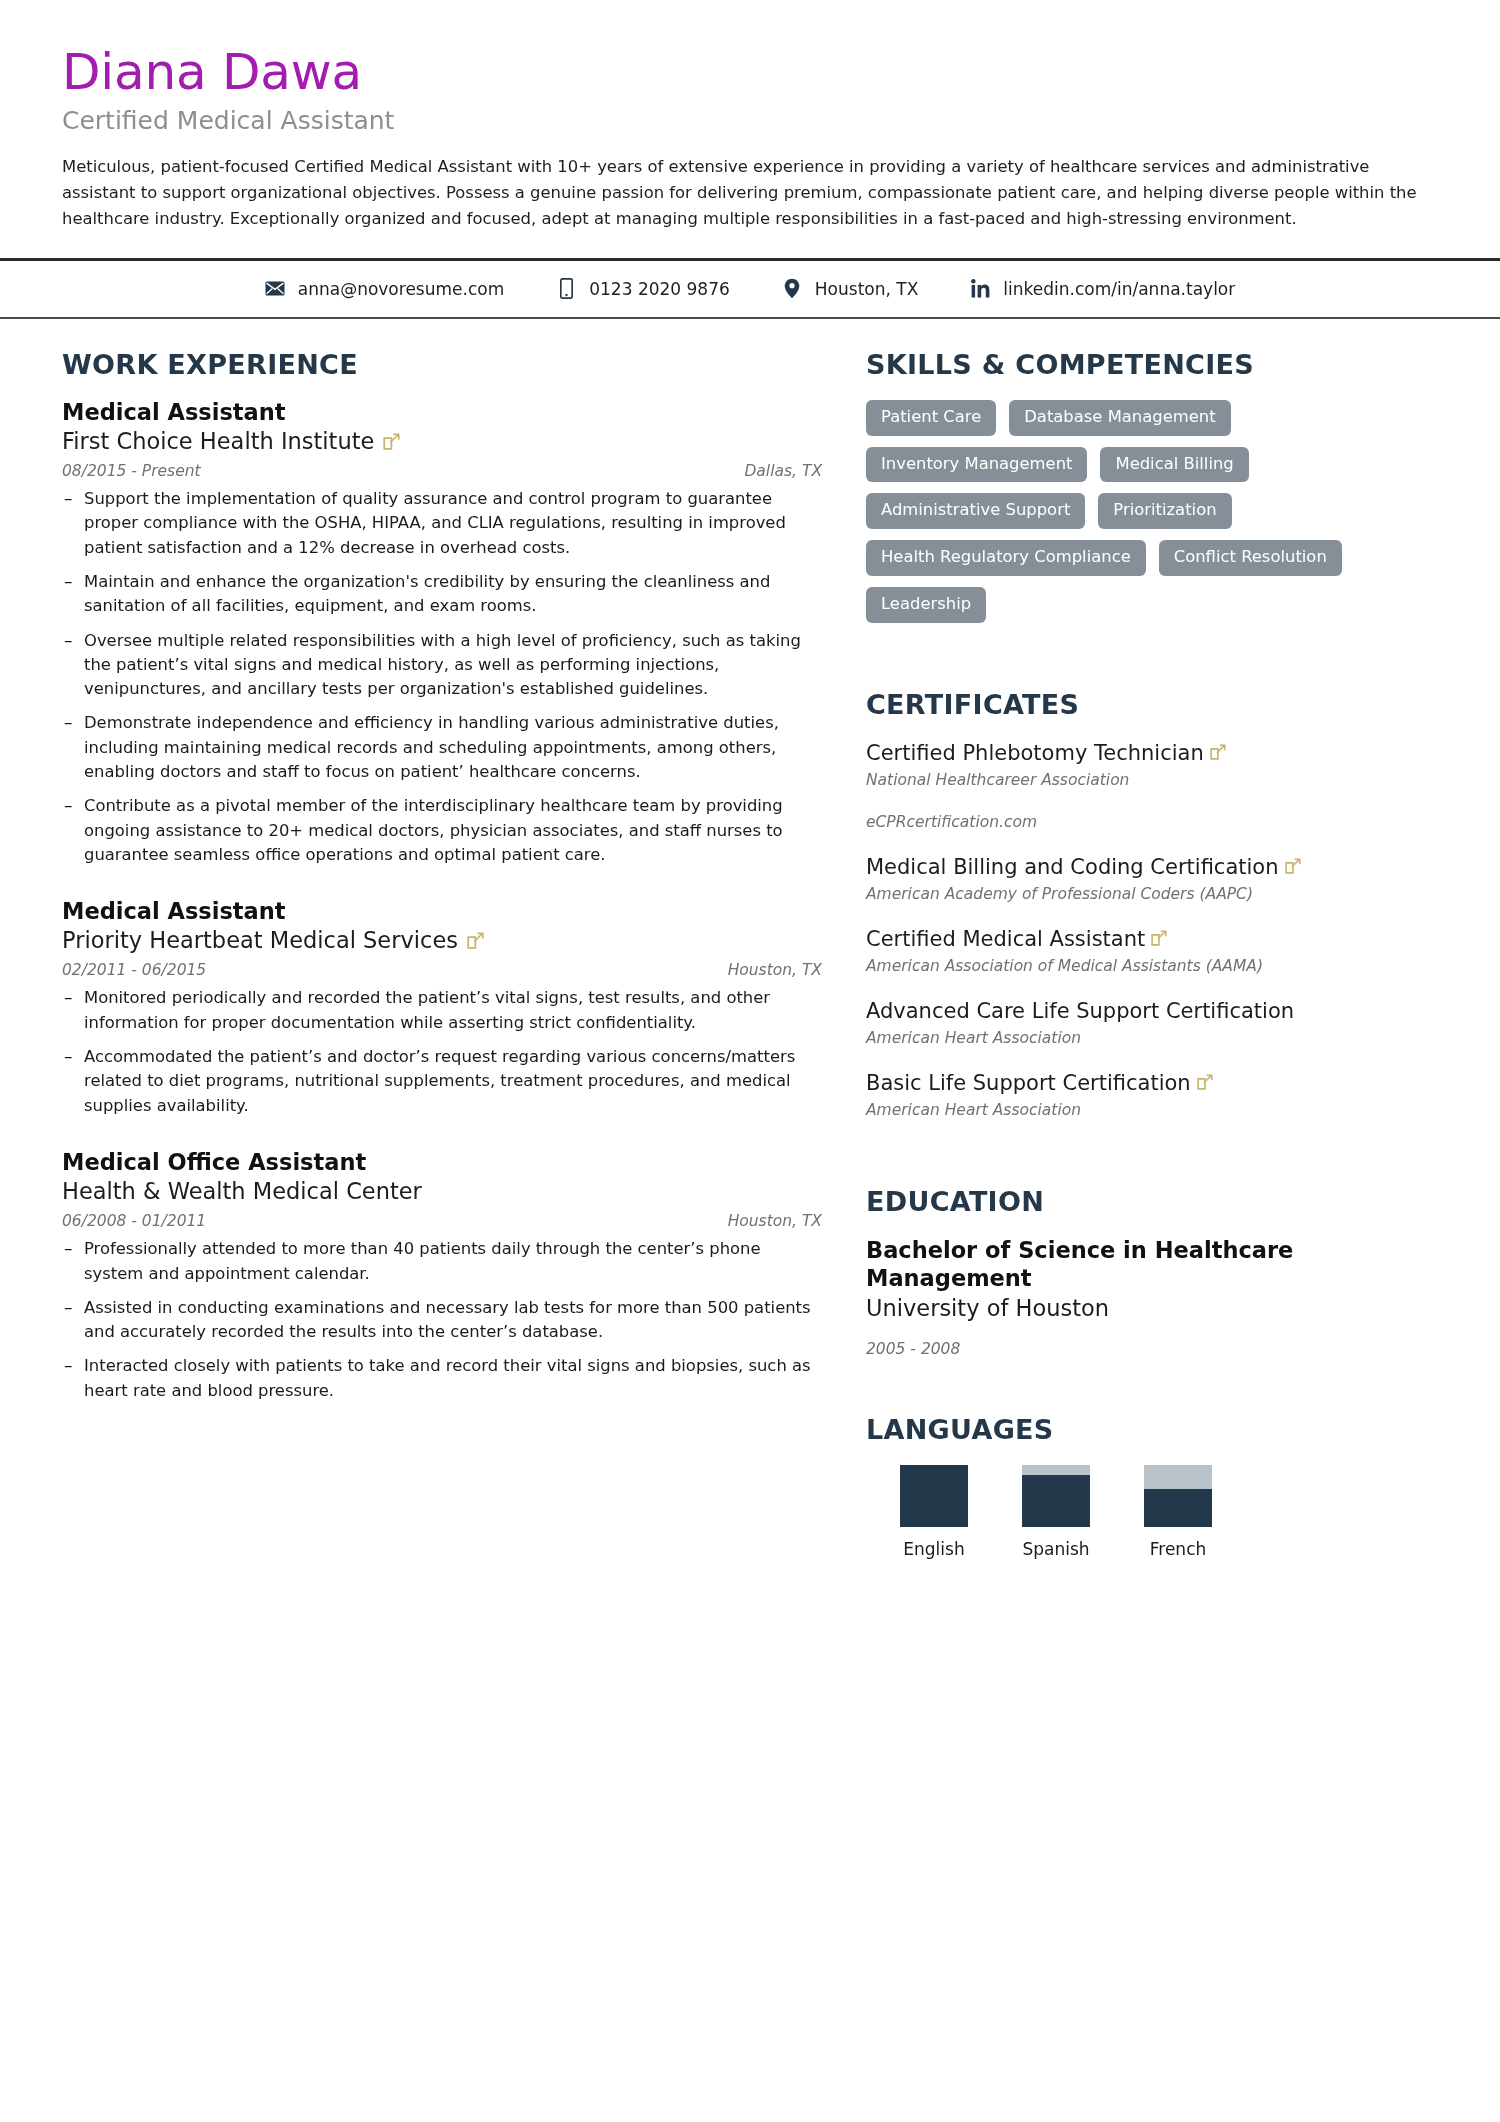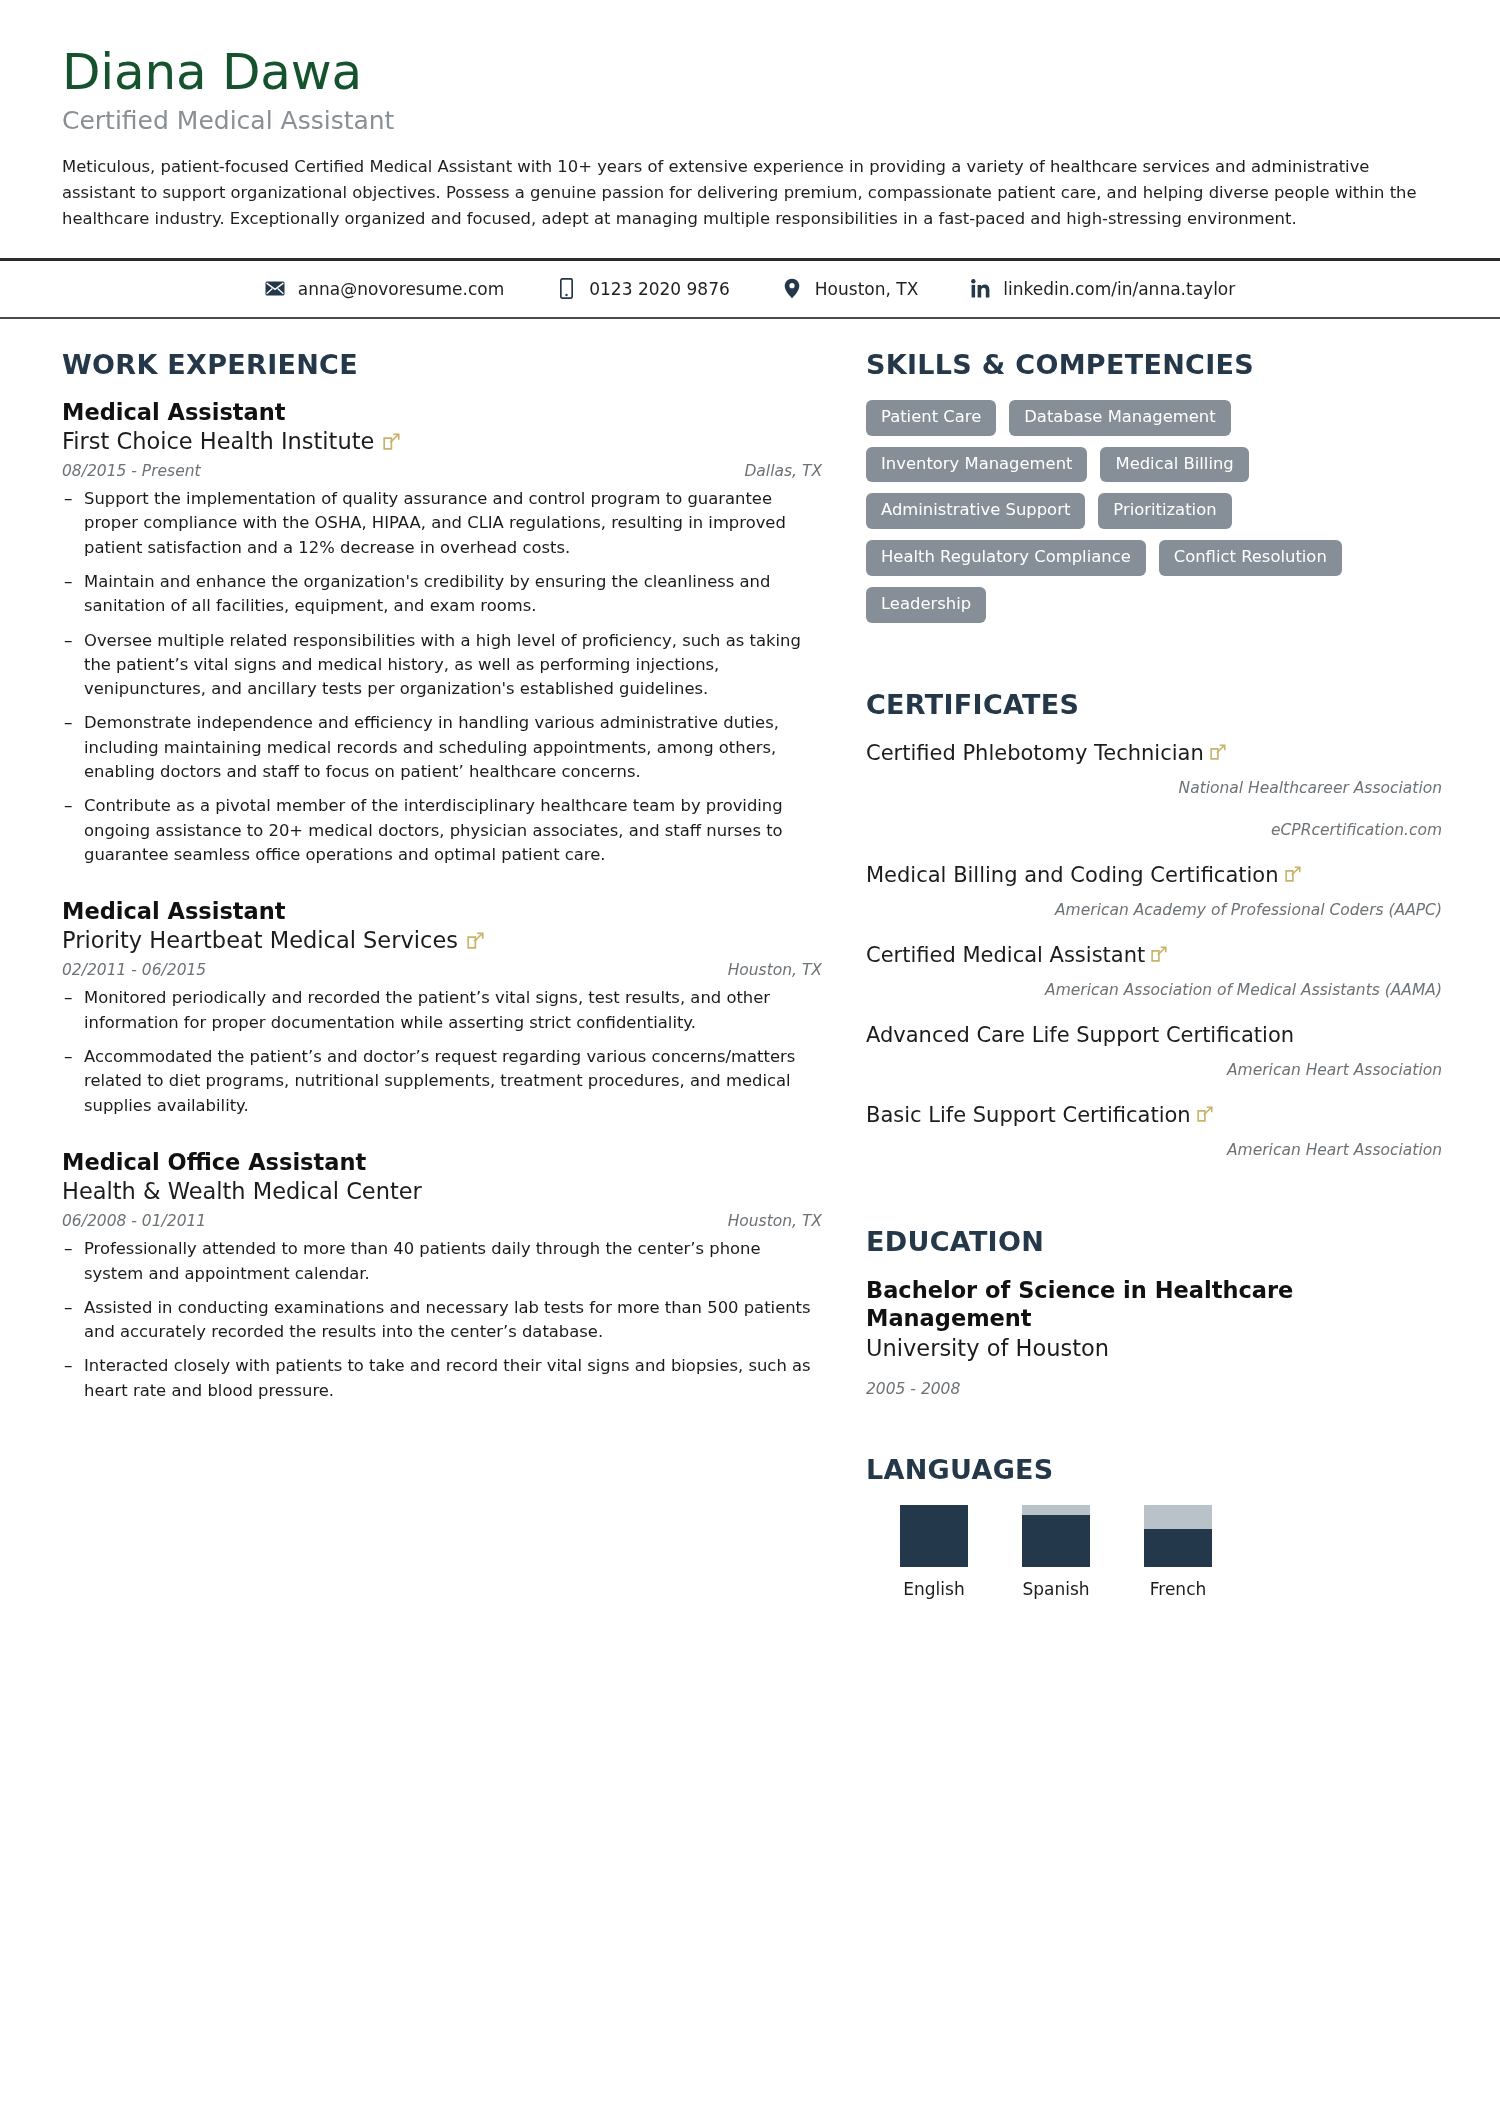--- a/index.html
+++ b/index.html
@@ -26,21 +26,21 @@
   }
 
   
   .header {
     padding: 44px 62px 26px 62px;
   }
 
   .name {
     font-size: 50px;
     font-weight: 400;
-    color: #14532d;
+    color: #a21caf;
     letter-spacing: -0.2px;
     line-height: 1.12;
     font-family: "DejaVu Sans", sans-serif;
   }
 
   .job-title {
     font-size: 25px;
     font-weight: 400;
     color: #8a8f94;
     margin-top: 6px;
@@ -207,23 +207,22 @@
     line-height: 1.28;
     display: flex;
     align-items: baseline;
     gap: 6px;
   }
 
   .cert-issuer {
     font-size: 15.5px;
     font-style: italic;
     color: #6d7276;
-    margin-top: 11px;
+    margin-top: 3px;
     line-height: 1.3;
-    text-align: right;
   }
 
   
   .edu-degree {
     font-size: 22.5px;
     font-weight: 700;
     color: #111111;
     line-height: 1.22;
   }
   .edu-school {

